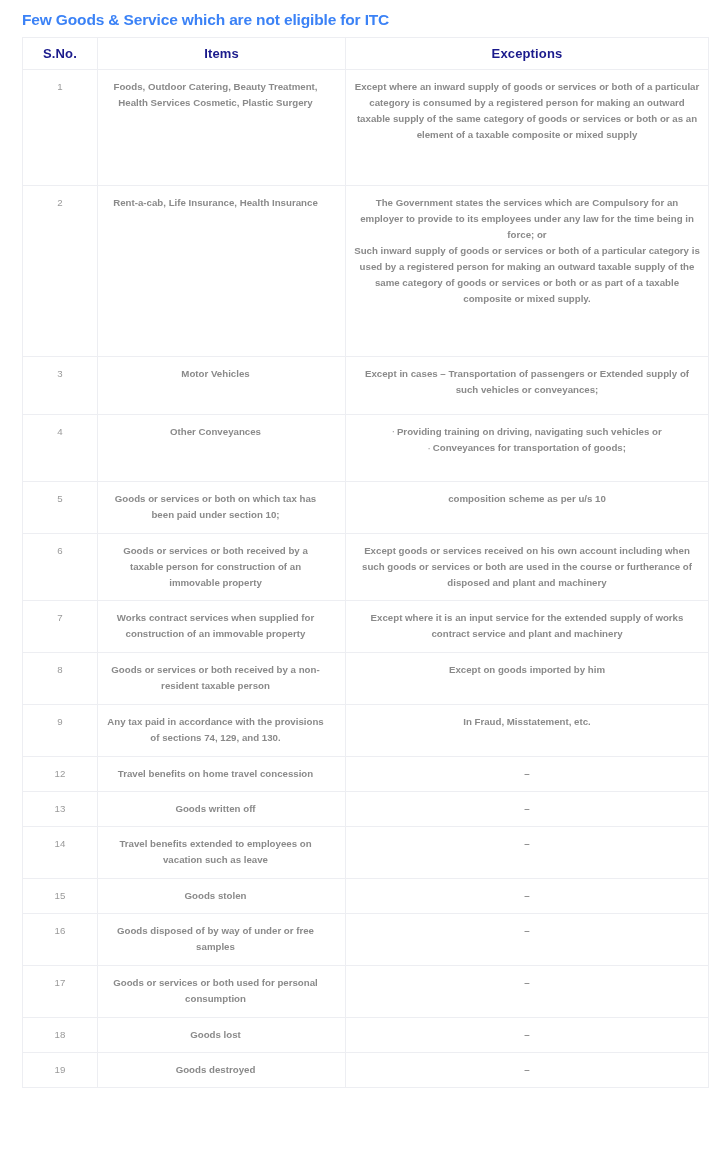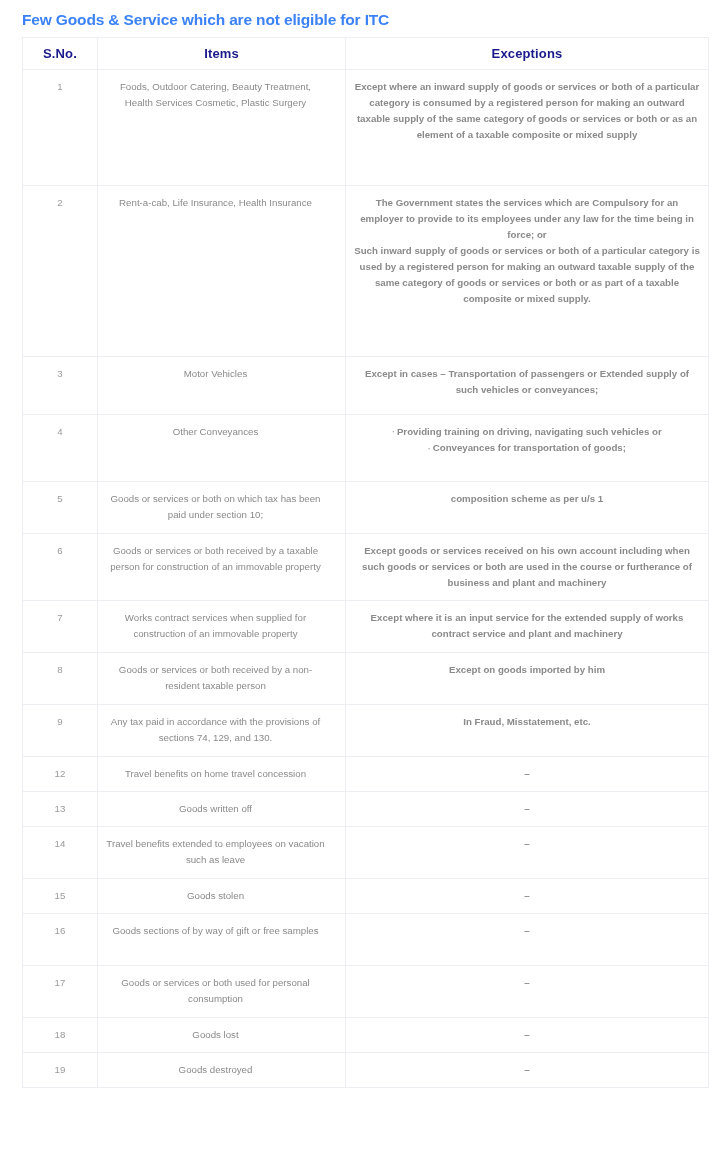--- a/index.html
+++ b/index.html
@@ -65,20 +65,21 @@
     line-height: 16px;
   }
   table.itc-table td.sno {
     color: #9a9a9a;
     padding-left: 4px;
     padding-right: 4px;
   }
   table.itc-table td.items {
     padding-left: 8px;
     padding-right: 20px;
+    font-weight: bold;
   }
   table.itc-table td.exc {
     padding-left: 8px;
     padding-right: 8px;
     font-weight: bold;
   }
   table.itc-table tr.tall-1 td { height: 97px; }
   table.itc-table tr.tall-2 td { height: 152px; }
   table.itc-table tr.tall-3 td { height: 39px; }
   table.itc-table tr.tall-4 td { height: 48px; }
@@ -146,27 +147,27 @@
           <td class="items">Other Conveyances</td>
           <td class="exc">
             <span class="bullet-line"><span class="bdot">·</span><span>Providing training on driving, navigating such vehicles or</span></span>
             <span class="bullet-line"><span class="bdot">·</span><span>Conveyances for transportation of goods;</span></span>
           </td>
         </tr>
 
         <tr class="med">
           <td class="sno">5</td>
           <td class="items">Goods or services or both on which tax has been paid under section 10;</td>
-          <td class="exc">composition scheme  as per u/s 1</td>
+          <td class="exc">composition scheme  as per u/s 10</td>
         </tr>
 
         <tr class="med">
           <td class="sno">6</td>
           <td class="items">Goods or services or both received by a taxable person for construction of an immovable property</td>
-          <td class="exc">Except goods or services received on his own account including when such goods or services or both are used in the course or furtherance of business and plant and machinery</td>
+          <td class="exc">Except goods or services received on his own account including when such goods or services or both are used in the course or furtherance of disposed and plant and machinery</td>
         </tr>
 
         <tr class="med">
           <td class="sno">7</td>
           <td class="items">Works contract services when supplied for construction of an immovable property</td>
           <td class="exc">Except where it is an input service for the extended supply of works contract service and plant and machinery</td>
         </tr>
 
         <tr class="med">
           <td class="sno">8</td>
@@ -201,21 +202,21 @@
         </tr>
 
         <tr class="short">
           <td class="sno">15</td>
           <td class="items">Goods stolen</td>
           <td class="exc dash">–</td>
         </tr>
 
         <tr class="med">
           <td class="sno">16</td>
-          <td class="items">Goods sections of by way of gift or free samples</td>
+          <td class="items">Goods disposed of by way of under or free samples</td>
           <td class="exc dash">–</td>
         </tr>
 
         <tr class="med">
           <td class="sno">17</td>
           <td class="items">Goods or services or both used for personal consumption</td>
           <td class="exc dash">–</td>
         </tr>
 
         <tr class="short">

